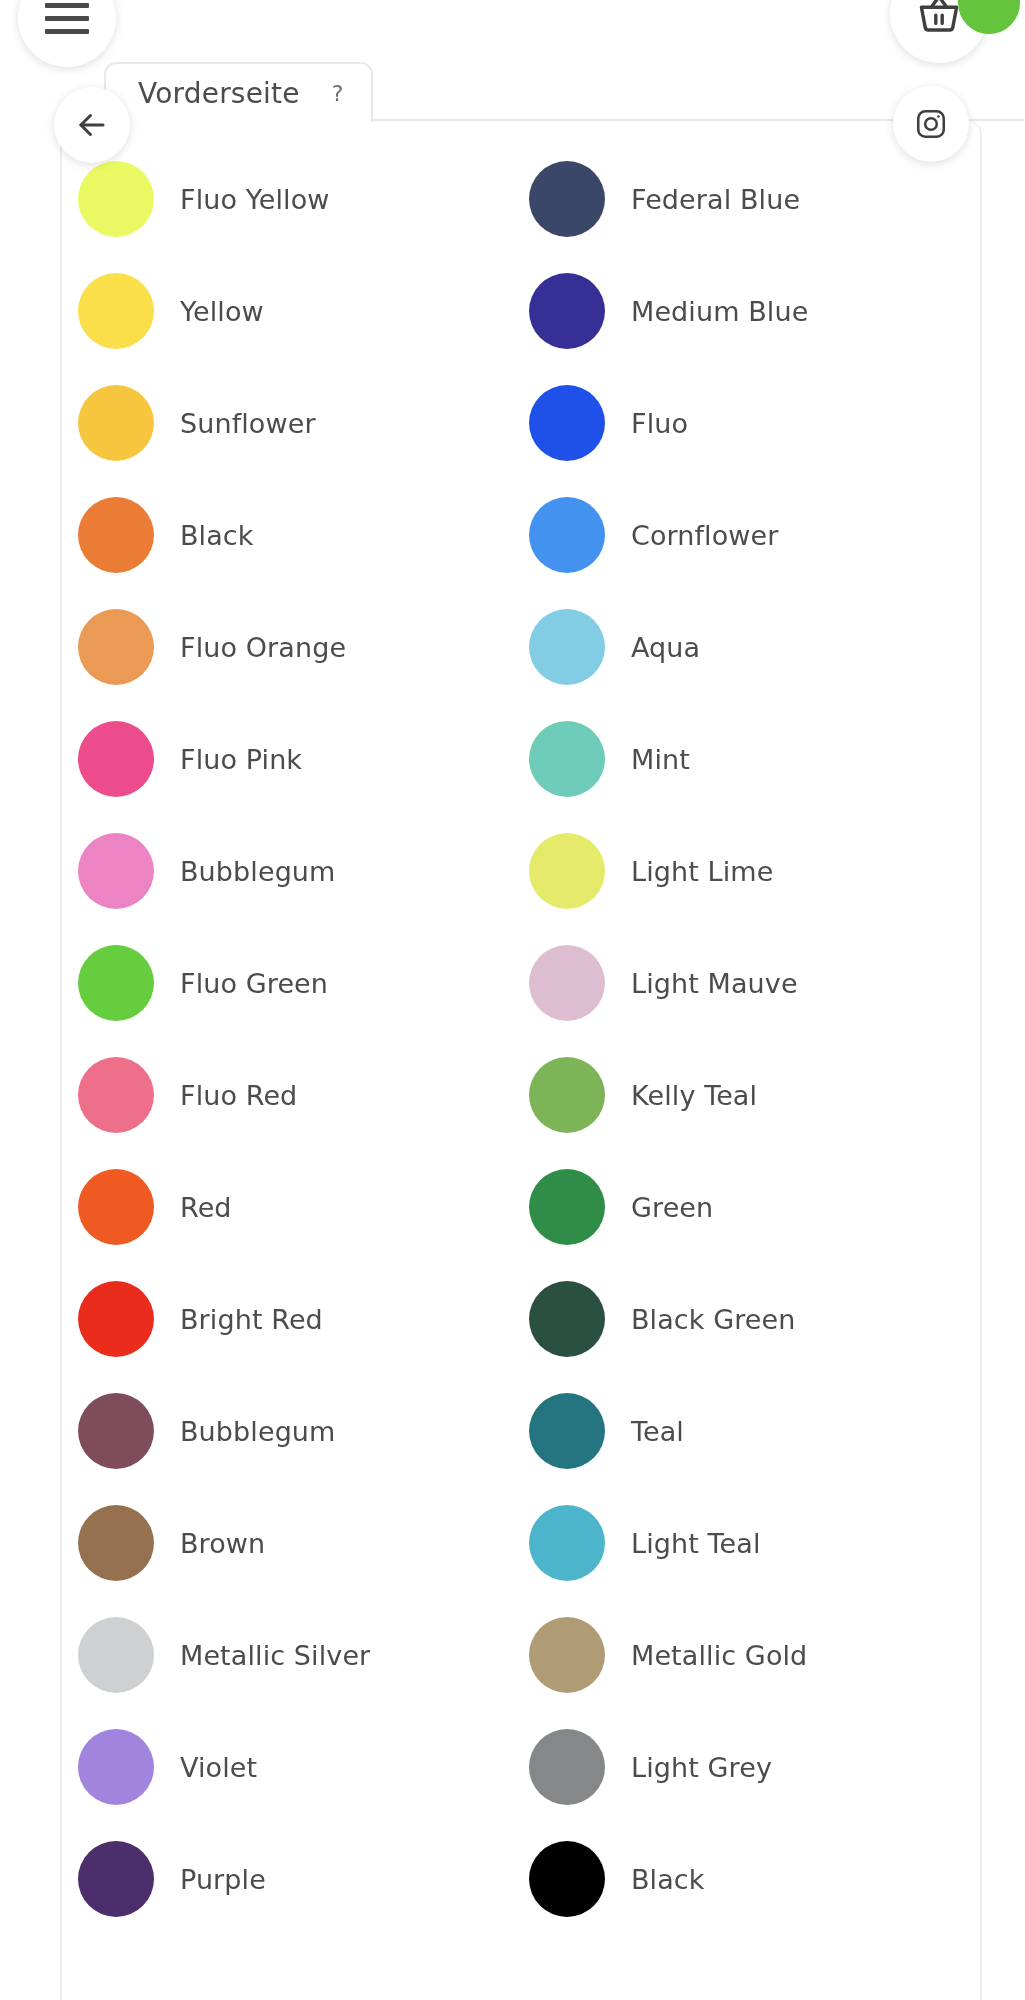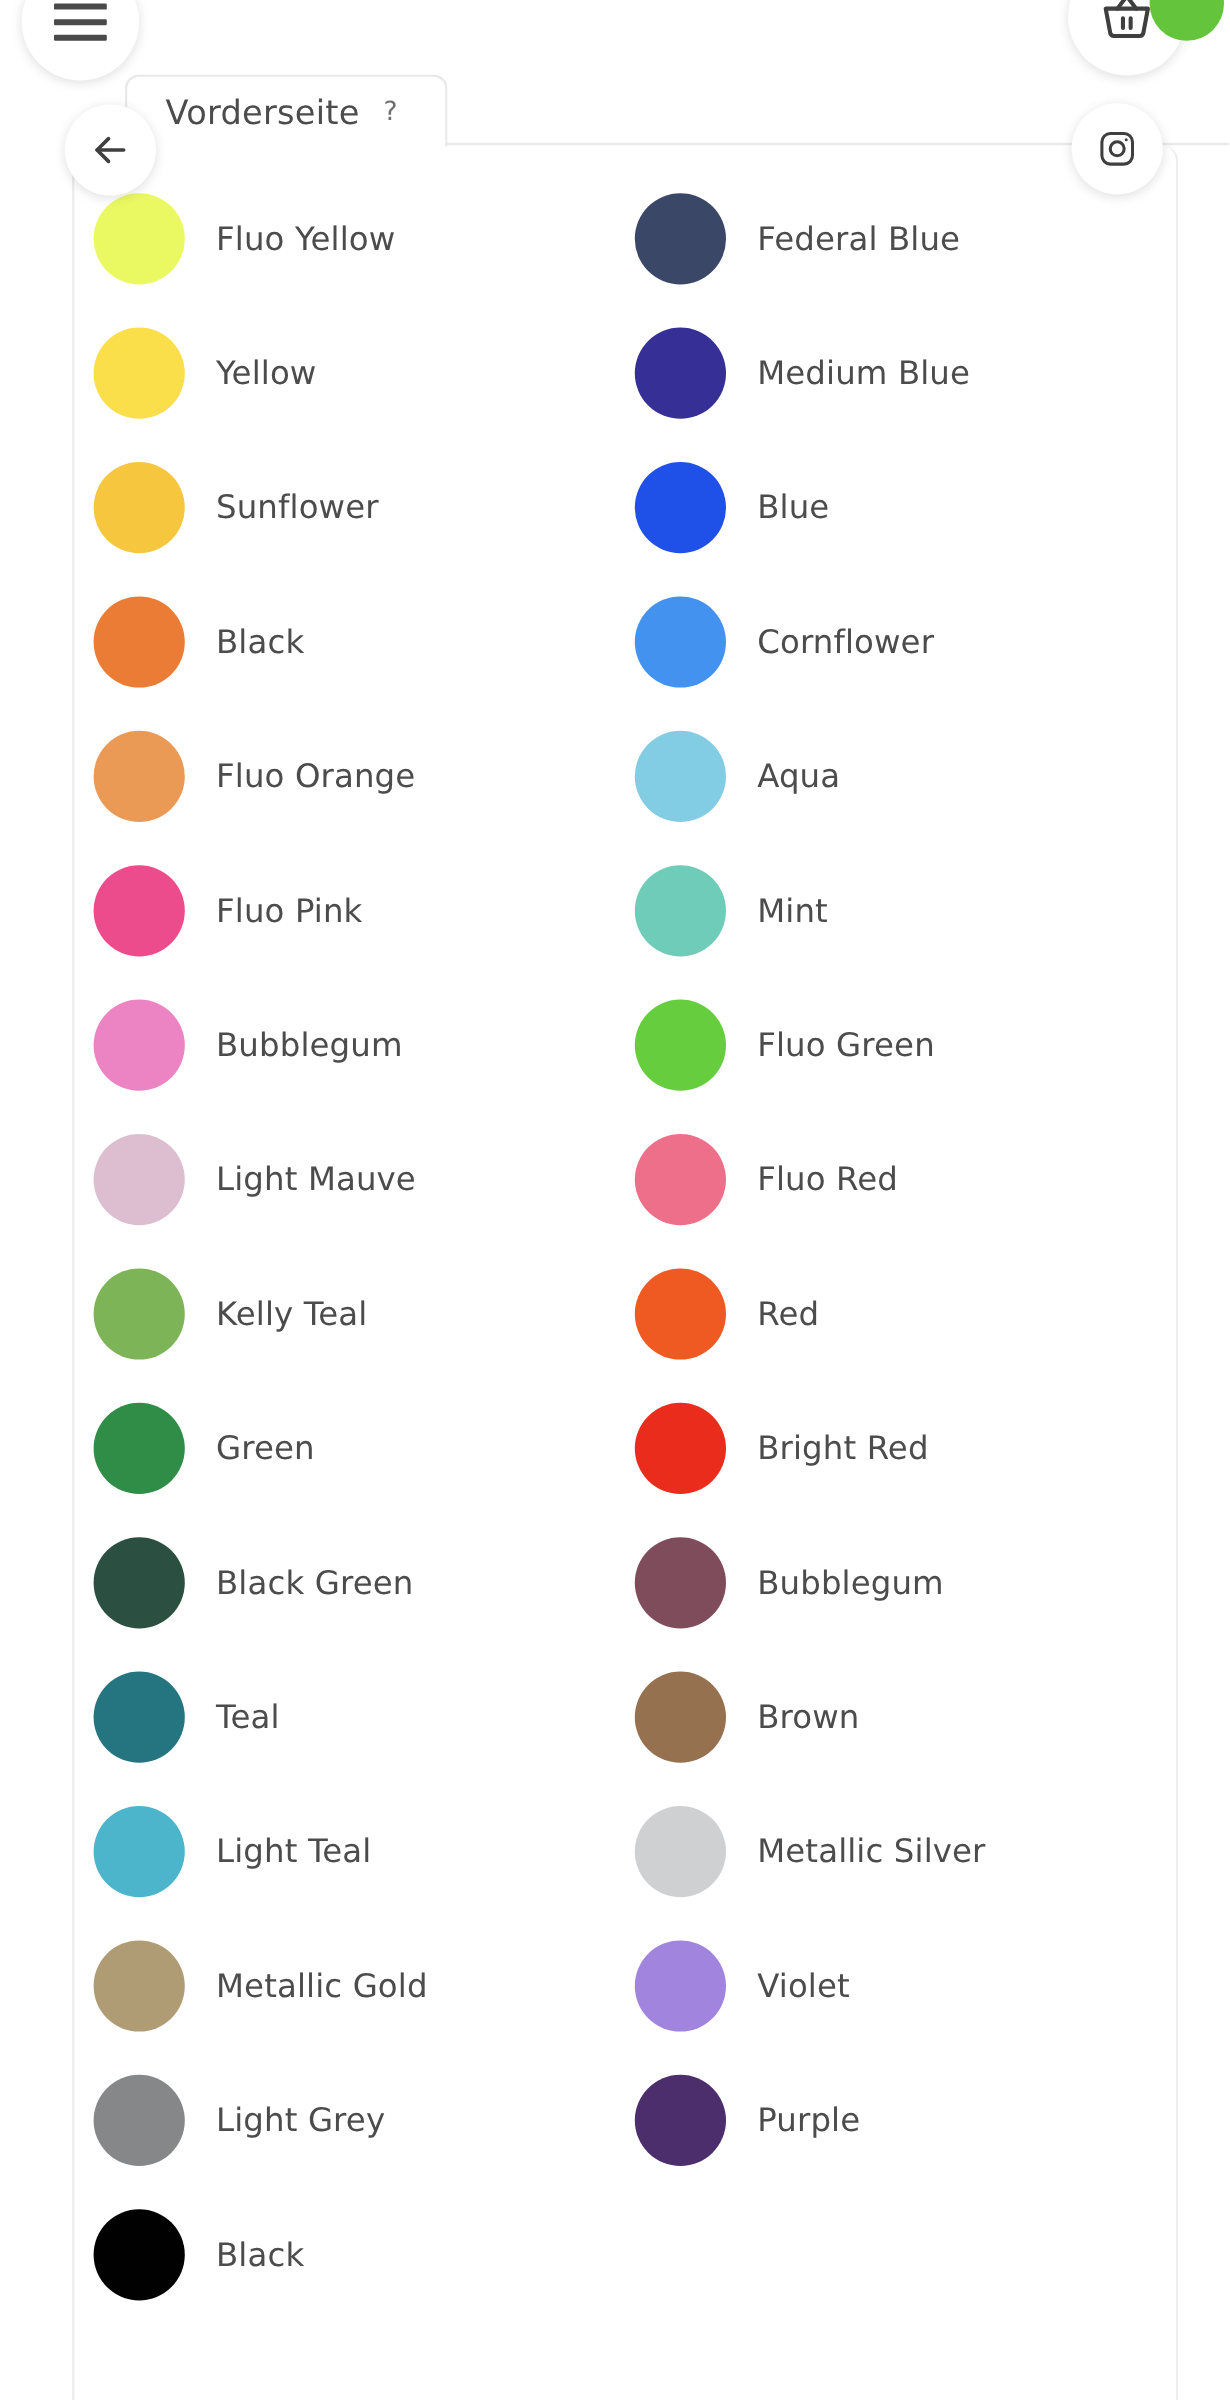--- a/index.html
+++ b/index.html
@@ -70,21 +70,21 @@
     top: 62px;
     width: 269px;
     height: 60px;
     background: #ffffff;
     border: 2px solid #e9e9e9;
     border-bottom: none;
     border-radius: 12px 12px 0 0;
     display: flex;
     align-items: center;
     padding-left: 32px;
-    gap: 20px;
+    gap: 32px;
     z-index: 20;
     text-align: center;
   }
 
   #tab-label {
     font-size: 28px;
     color: #4c4c4c;
     letter-spacing: 0.2px;
     white-space: nowrap;
   }
@@ -165,21 +165,21 @@
         <div class="color-row">
           <div class="swatch" style="background: rgb(53, 47, 150);"></div>
           <div class="color-name">Medium Blue</div>
         </div>
         <div class="color-row">
           <div class="swatch" style="background: rgb(245, 198, 62);"></div>
           <div class="color-name">Sunflower</div>
         </div>
         <div class="color-row">
           <div class="swatch" style="background: rgb(31, 81, 232);"></div>
-          <div class="color-name">Blue</div>
+          <div class="color-name">Fluo</div>
         </div>
         <div class="color-row">
           <div class="swatch" style="background: rgb(234, 124, 53);"></div>
           <div class="color-name">Black</div>
         </div>
         <div class="color-row">
           <div class="swatch" style="background: rgb(68, 146, 239);"></div>
           <div class="color-name">Cornflower</div>
         </div>
         <div class="color-row">
@@ -194,20 +194,24 @@
           <div class="swatch" style="background: rgb(236, 75, 140);"></div>
           <div class="color-name">Fluo Pink</div>
         </div>
         <div class="color-row">
           <div class="swatch" style="background: rgb(111, 204, 184);"></div>
           <div class="color-name">Mint</div>
         </div>
         <div class="color-row">
           <div class="swatch" style="background: rgb(236, 132, 196);"></div>
           <div class="color-name">Bubblegum</div>
+        </div>
+        <div class="color-row">
+          <div class="swatch" style="background: rgb(229, 234, 106);"></div>
+          <div class="color-name">Light Lime</div>
         </div>
         <div class="color-row">
           <div class="swatch" style="background: rgb(102, 206, 62);"></div>
           <div class="color-name">Fluo Green</div>
         </div>
         <div class="color-row">
           <div class="swatch" style="background: rgb(220, 190, 208);"></div>
           <div class="color-name">Light Mauve</div>
         </div>
         <div class="color-row">

